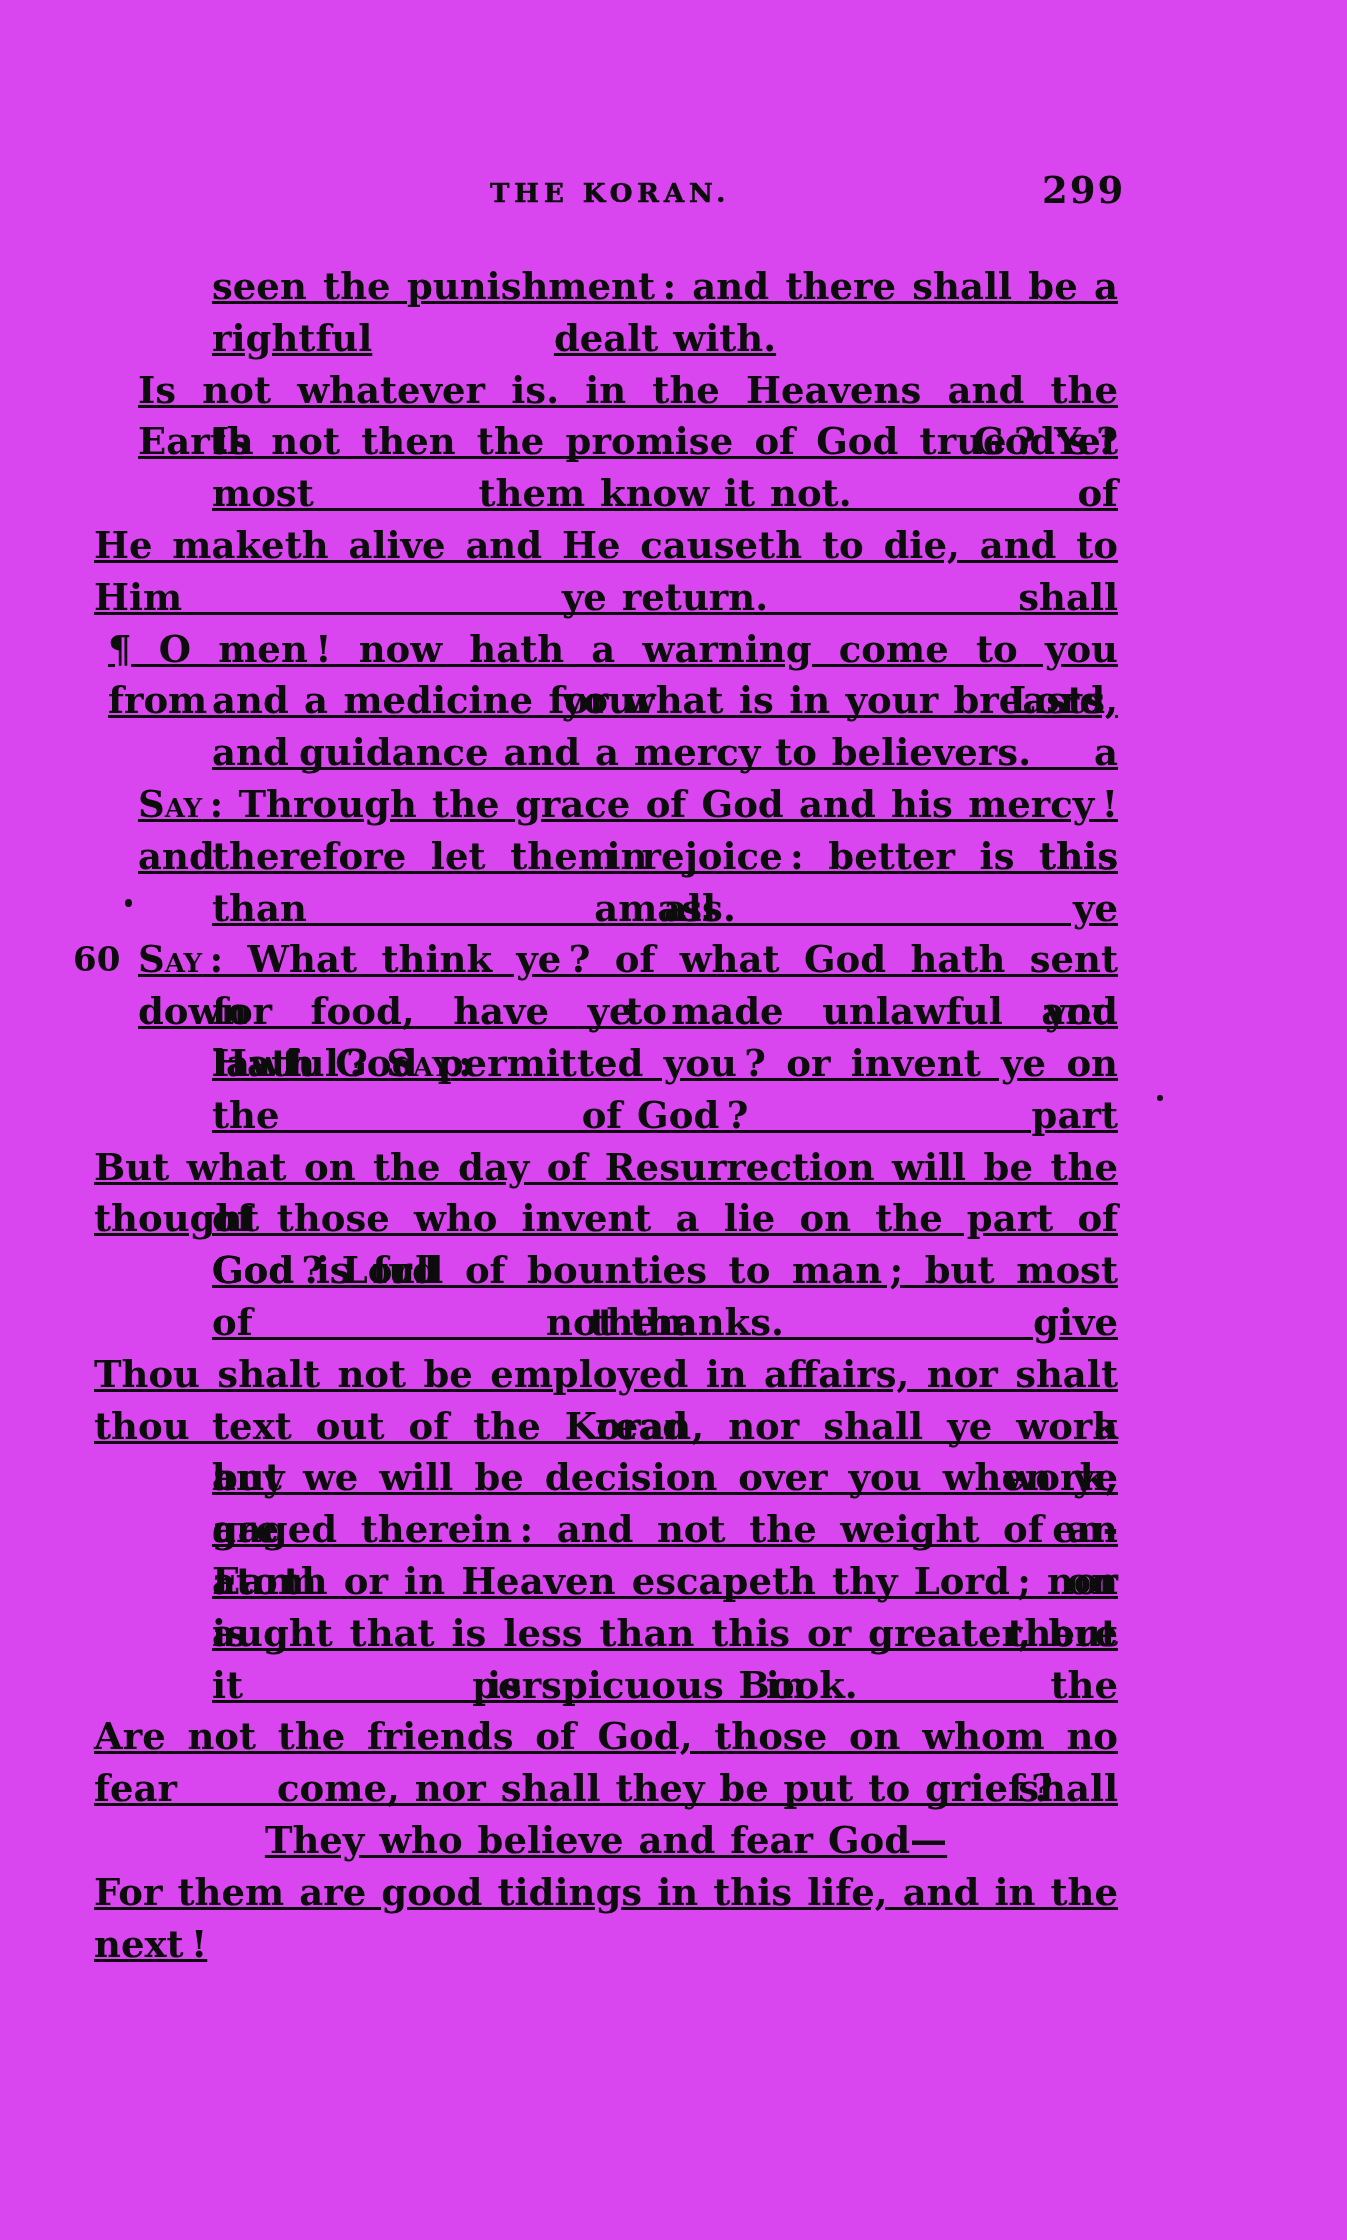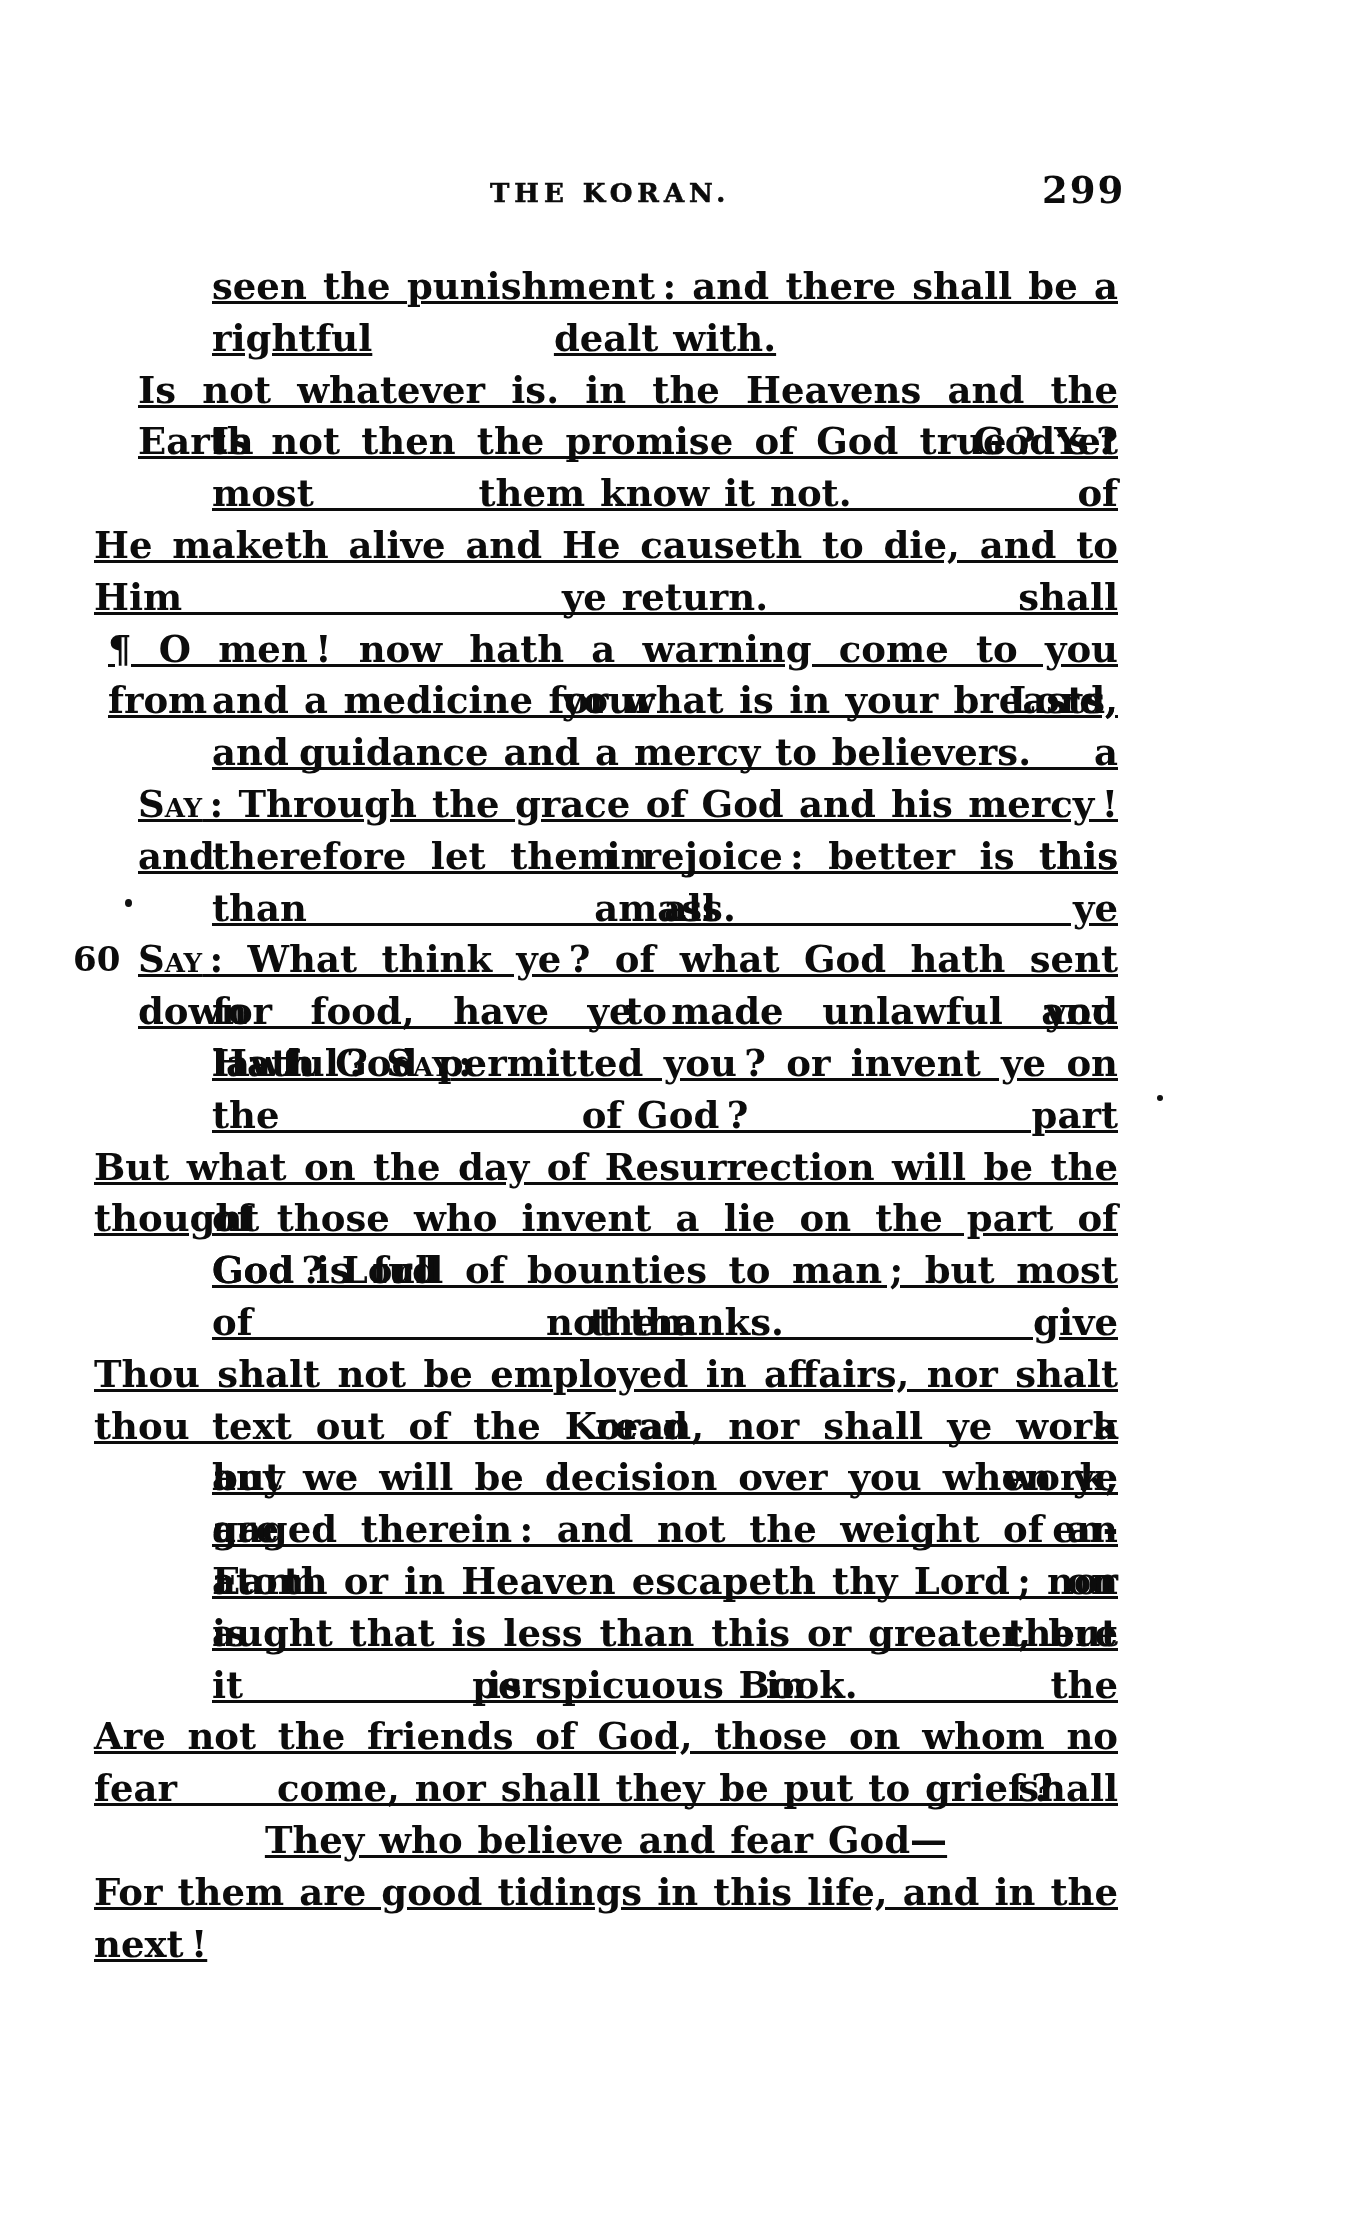--- a/index.html
+++ b/index.html
@@ -1,20 +1,20 @@
 <!DOCTYPE html>
 <html><head>
 <meta charset="utf-8">
 <style>
   html,body{margin:0;padding:0;background:#e8e8e4;}
   .page{
     position:relative;
     width:1347px;height:2240px;
     margin:0 auto;
-    background:#ffffff;
+    background:#d946ef;
     font-family:"DejaVu Serif", serif;
     font-weight:700;
     color:#0c0c0c;
     overflow:hidden;
   }
   .running-title{
     position:absolute;left:490px;top:178px;
     font-size:26px;letter-spacing:5px;
     -webkit-text-stroke:0.6px #0c0c0c;
   }

